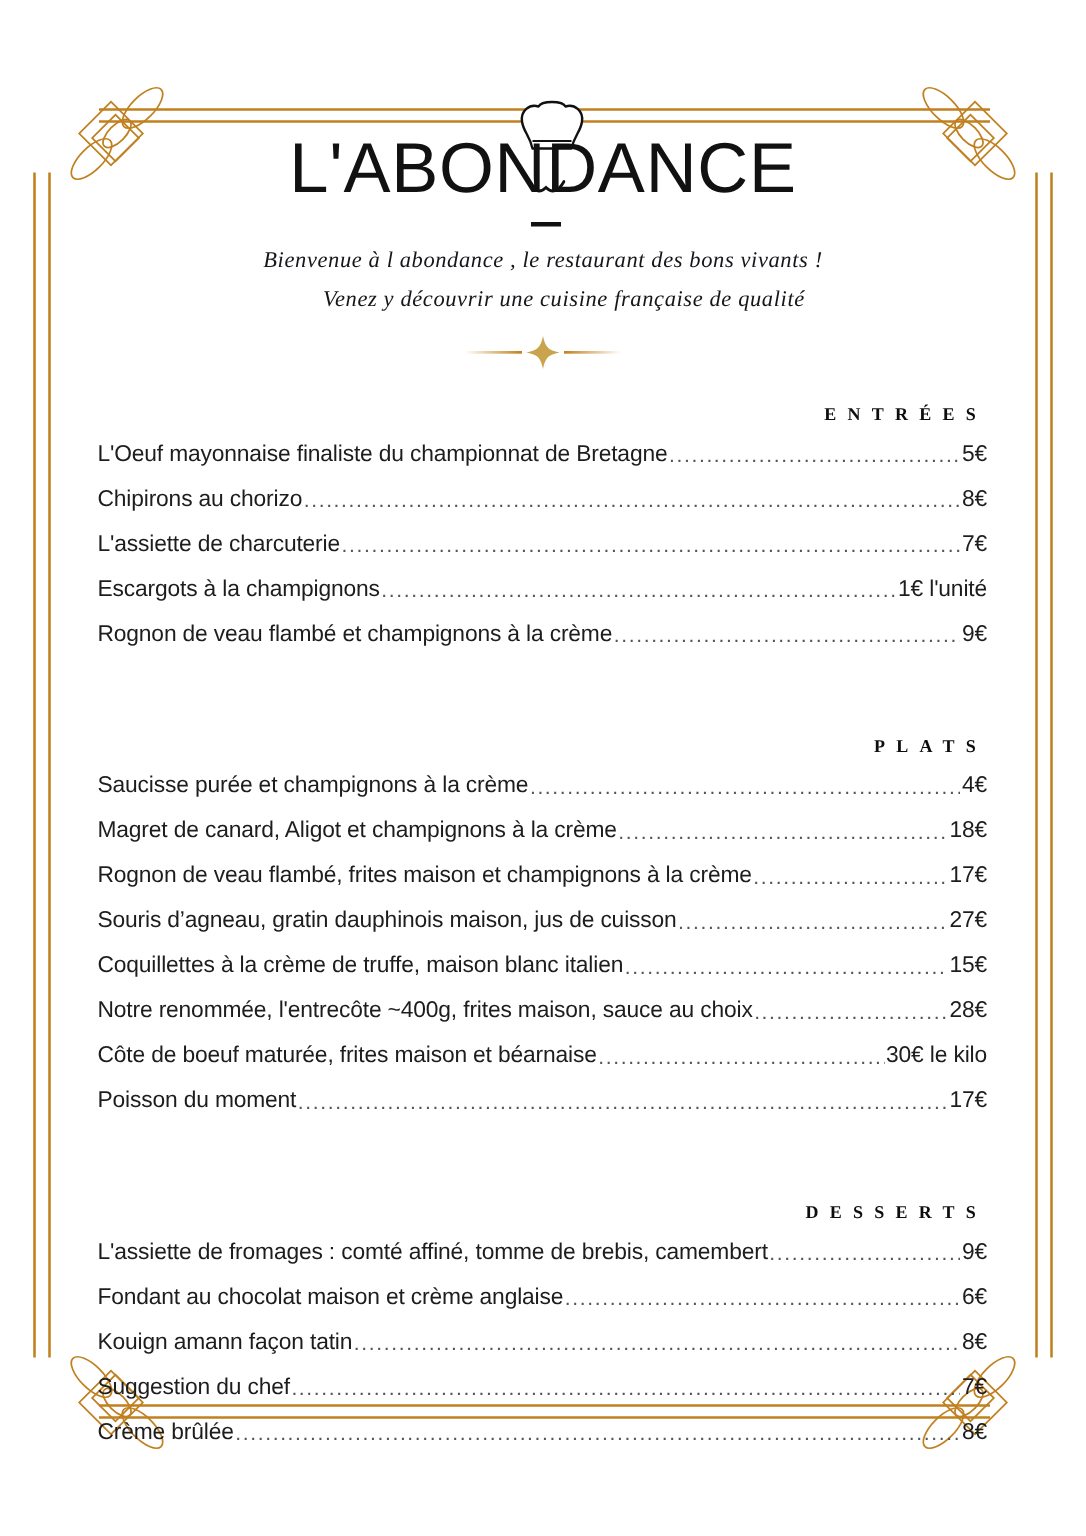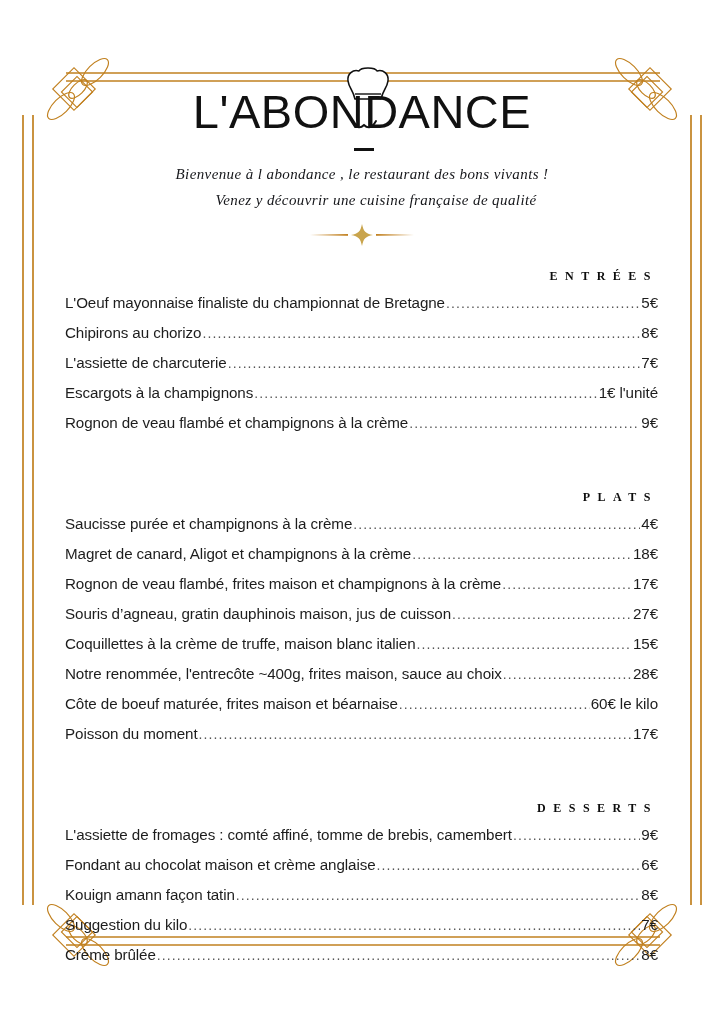--- a/index.html
+++ b/index.html
@@ -302,21 +302,21 @@
         <span class="item-price">15€</span>
       </div>
       <div class="item">
         <span class="item-name">Notre renommée, l'entrecôte  ~400g, frites maison, sauce au choix</span>
         <span class="leader"></span>
         <span class="item-price">28€</span>
       </div>
       <div class="item">
         <span class="item-name">Côte de boeuf maturée, frites maison et béarnaise</span>
         <span class="leader"></span>
-        <span class="item-price">60€ le kilo</span>
+        <span class="item-price">30€ le kilo</span>
       </div>
       <div class="item">
         <span class="item-name">Poisson du moment</span>
         <span class="leader"></span>
         <span class="item-price">17€</span>
       </div>
     </div>
   </div>
 
   <div class="section" id="sec-desserts">
@@ -331,21 +331,21 @@
         <span class="item-name">Fondant au chocolat maison et crème anglaise</span>
         <span class="leader"></span>
         <span class="item-price">6€</span>
       </div>
       <div class="item">
         <span class="item-name">Kouign amann façon tatin</span>
         <span class="leader"></span>
         <span class="item-price">8€</span>
       </div>
       <div class="item">
-        <span class="item-name">Suggestion du kilo</span>
+        <span class="item-name">Suggestion du chef</span>
         <span class="leader"></span>
         <span class="item-price">7€</span>
       </div>
       <div class="item">
         <span class="item-name">Crème brûlée</span>
         <span class="leader"></span>
         <span class="item-price">8€</span>
       </div>
     </div>
   </div>

